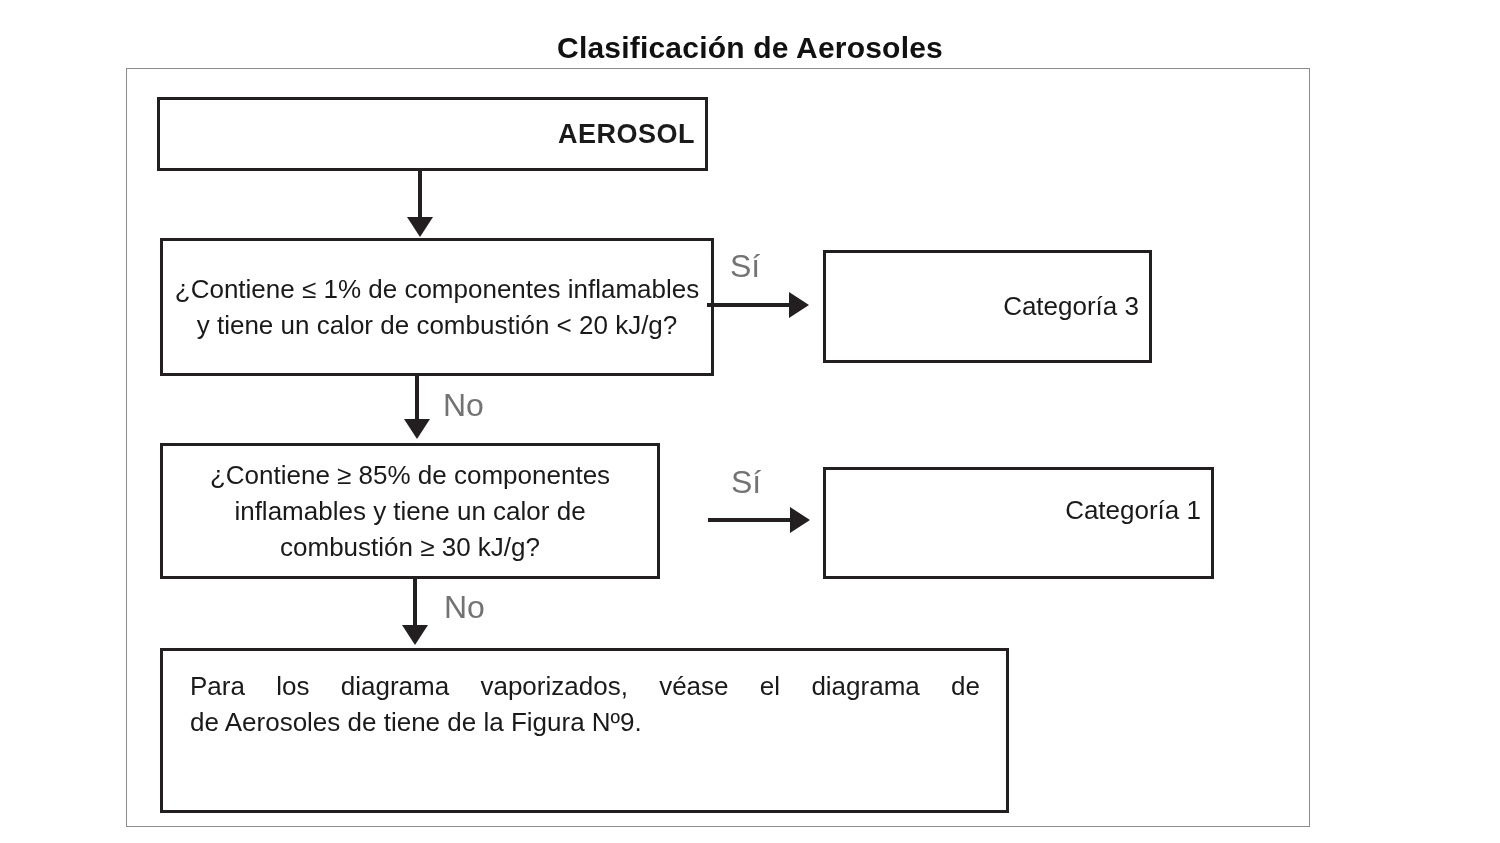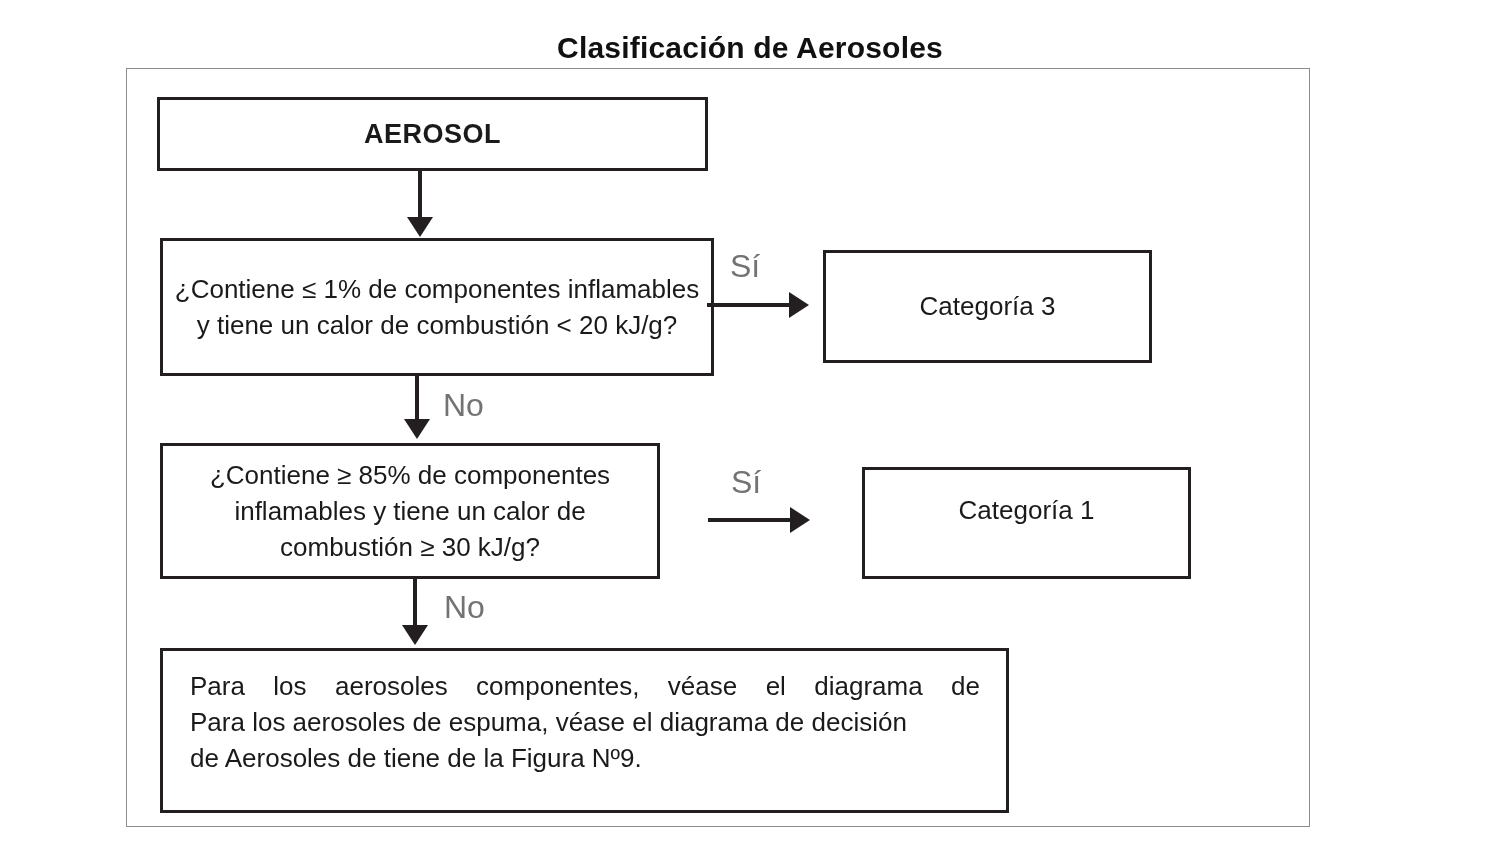--- a/index.html
+++ b/index.html
@@ -47,42 +47,42 @@
   }
 
   
   .box {
     position: absolute;
     border: 3.5px solid #231f20;
     box-sizing: border-box;
     background: #ffffff;
     display: flex;
     align-items: center;
-    justify-content: center;
+    justify-content: flex-end;
   }
   .box .box-text {
     text-align: center;
     font-size: 26px;
     line-height: 36px;
     color: #1a1a1a;
     white-space: pre-line;
     padding: 0 10px;
   }
   .box.bold .box-text {
     font-weight: bold;
     font-size: 27px;
     letter-spacing: 0.5px;
   }
 
   
   #box-aerosol      { left: 157px; top: 97px;  width: 551px; height: 74px; }
   #box-question-1   { left: 160px; top: 238px; width: 554px; height: 138px; }
   #box-question-2   { left: 160px; top: 443px; width: 500px; height: 136px; }
   #box-categoria-3  { left: 823px; top: 250px; width: 329px; height: 113px; }
-  #box-categoria-1  { left: 823px; top: 467px; width: 329px; height: 112px; margin-left: 39px; }
+  #box-categoria-1  { left: 823px; top: 467px; width: 391px; height: 112px; }
 
   
   #box-categoria-3 .box-text { transform: translateY(-1px); }
   #box-categoria-1 .box-text { transform: translateY(-13px); }
 
   
   #box-note {
     position: absolute;
     left: 160px;
     top: 648px;
@@ -204,18 +204,17 @@
 
   <div class="box" id="box-categoria-1">
     <span class="box-text">Categoría 1</span>
   </div>
 
   <div class="v-line" id="conn-no-2-line"></div>
   <div class="arrow-down" id="conn-no-2-arrow"></div>
   <div class="edge-label" id="label-no-2">No</div>
 
   <div id="box-note">
-    <div class="note-line justify">Para los aerosoles componentes, véase el diagrama de</div>
-    <div class="note-line">Para los aerosoles de espuma, véase el diagrama de decisión</div>
+    <div class="note-line justify">Para los diagrama vaporizados, véase el diagrama de</div>
     <div class="note-line">de Aerosoles de tiene de la Figura Nº9.</div>
   </div>
 
 </div>
 
 </body></html>

